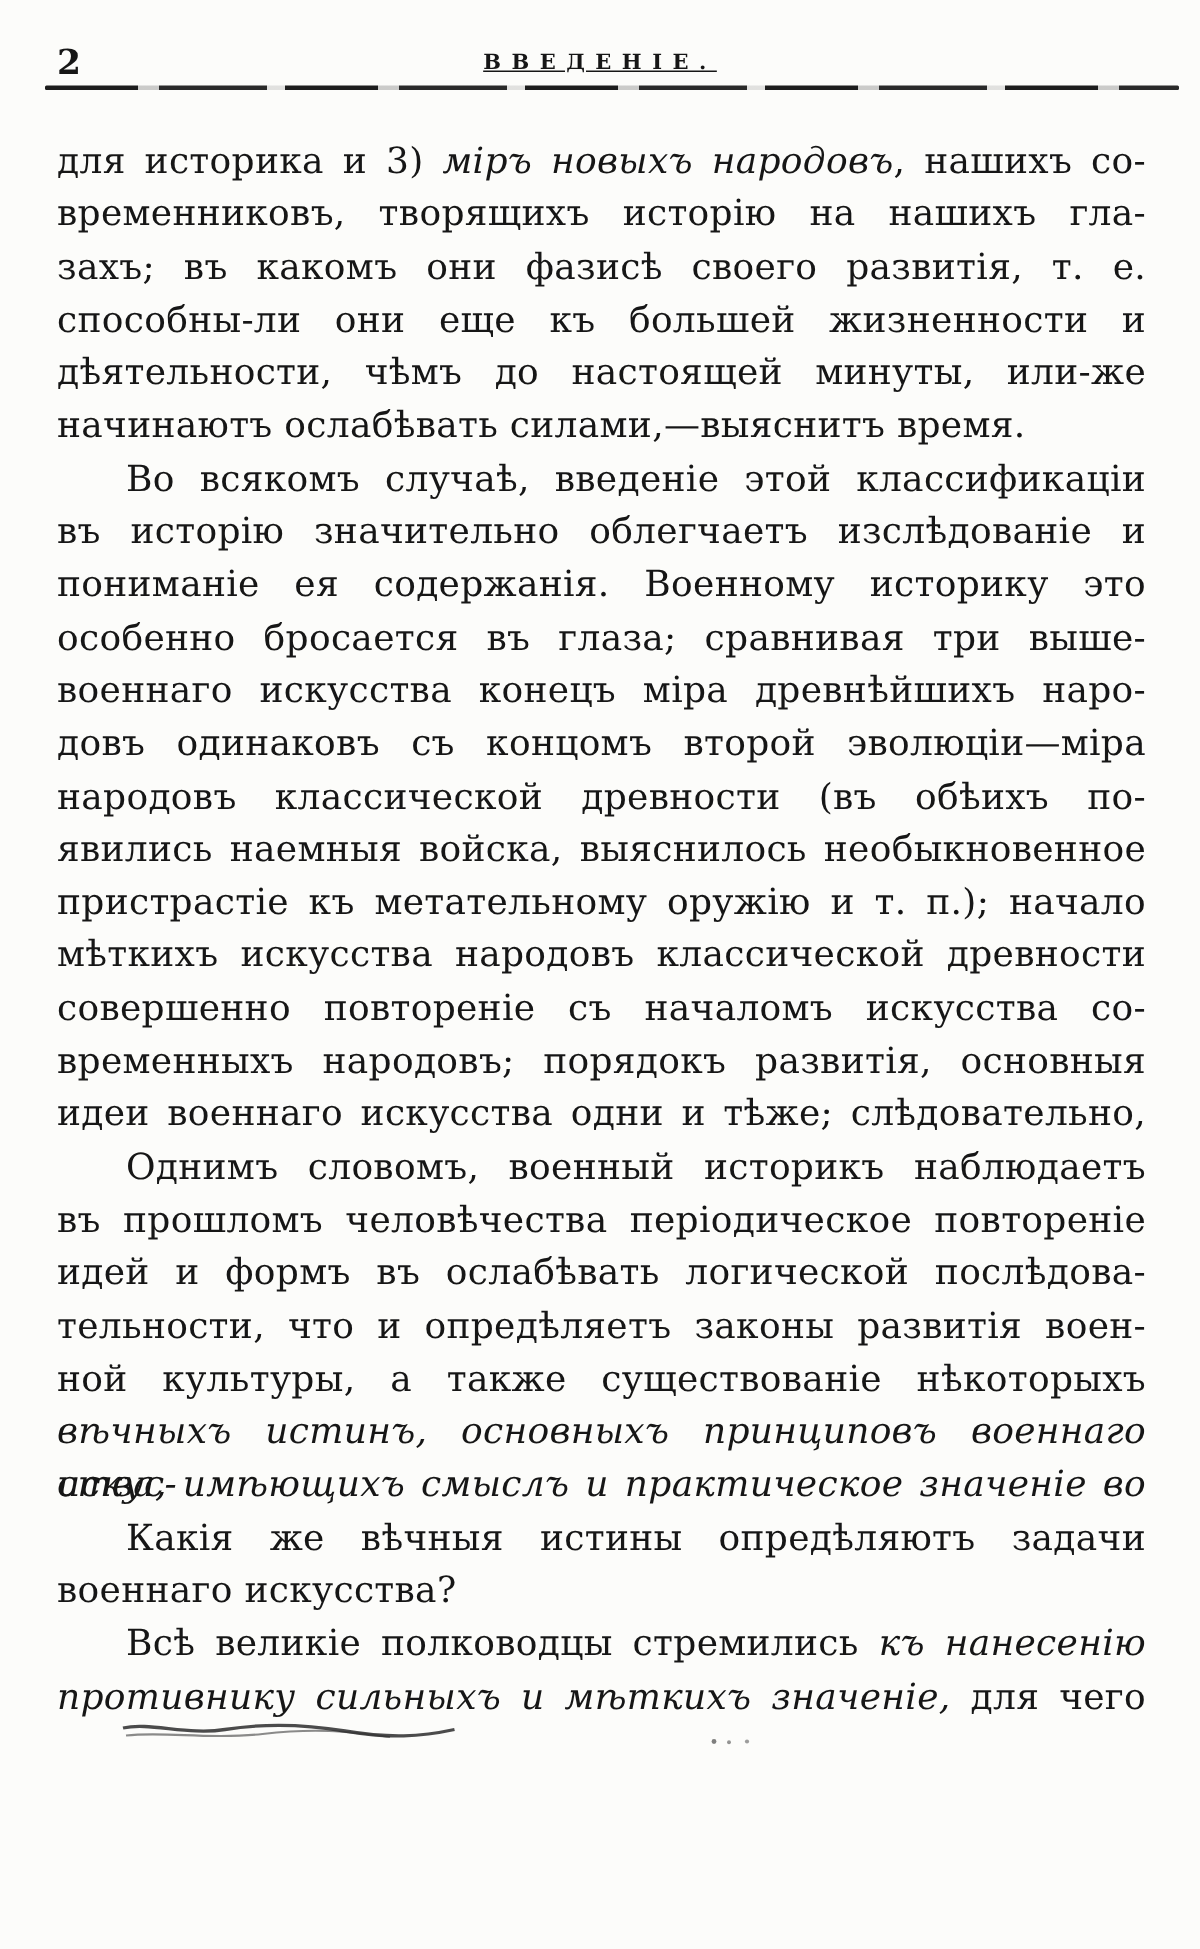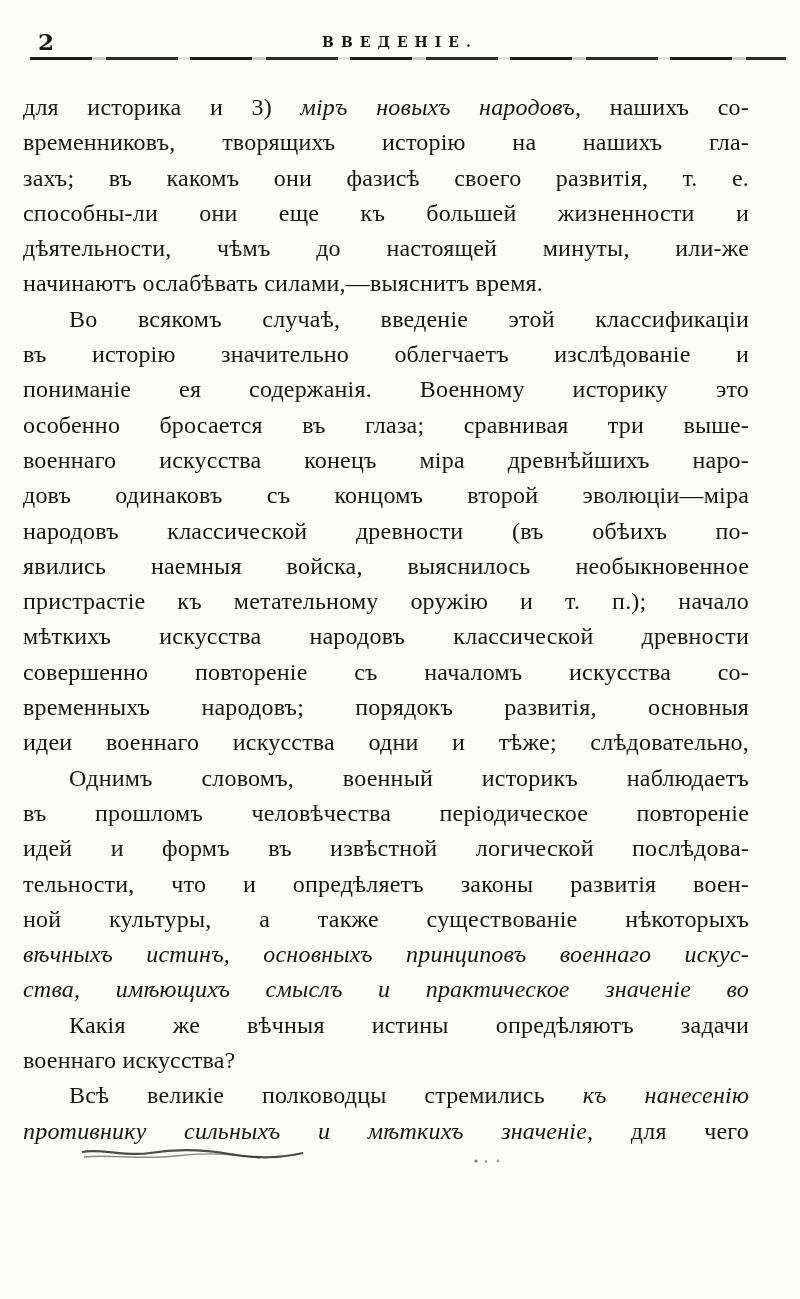--- a/index.html
+++ b/index.html
@@ -20,37 +20,37 @@
     font-size: 23px;
     font-weight: 700;
   }
   .running-title {
     position: absolute;
     left: 0; right: 0; top: 34px;
     text-align: center;
     font-size: 14px;
     font-weight: 700;
     letter-spacing: 7px;
+    text-decoration: underline;
   }
   .header-rule {
     position: absolute;
     left: 30px; top: 57px;
     width: 756px; height: 3px;
     background: repeating-linear-gradient(90deg,
       #1d1d1d 0px, #1d1d1d 62px,
       rgba(29,29,29,0.22) 62px, rgba(29,29,29,0.22) 76px,
       #2a2a2a 76px, #2a2a2a 148px,
       rgba(29,29,29,0.12) 148px, rgba(29,29,29,0.12) 160px);
     border-radius: 1px;
   }
   .text-block {
     position: absolute;
-    left: 23px; top: 90px;
+    left: 38px; top: 90px;
     width: 726px;
-    font-family: Liberation Serif, serif;
   }
   .line {
     font-size: 24px;
     line-height: 35.3px;
     height: 35.3px;
     white-space: normal;
     text-align: justify;
     text-align-last: justify;
     letter-spacing: 0.2px;
   }
@@ -94,21 +94,21 @@
       <div class="line"><span class="seg">довъ одинаковъ съ концомъ второй эволюціи—міра</span></div>
       <div class="line"><span class="seg">народовъ классической древности (въ обѣихъ по-</span></div>
       <div class="line"><span class="seg">явились наемныя войска, выяснилось необыкновенное</span></div>
       <div class="line"><span class="seg">пристрастіе къ метательному оружію и т. п.); начало</span></div>
       <div class="line"><span class="seg">мѣткихъ искусства народовъ классической древности</span></div>
       <div class="line"><span class="seg">совершенно повтореніе съ началомъ искусства со-</span></div>
       <div class="line"><span class="seg">временныхъ народовъ; порядокъ развитія, основныя</span></div>
       <div class="line"><span class="seg">идеи военнаго искусства одни и тѣже; слѣдовательно,</span></div>
       <div class="line ind"><span class="seg">Однимъ словомъ, военный историкъ наблюдаетъ</span></div>
       <div class="line"><span class="seg">въ прошломъ человѣчества періодическое повтореніе</span></div>
-      <div class="line"><span class="seg">идей и формъ въ извѣстной логической послѣдова-</span></div>
+      <div class="line"><span class="seg">идей и формъ въ ослабѣвать логической послѣдова-</span></div>
       <div class="line"><span class="seg">тельности, что и опредѣляетъ законы развитія воен-</span></div>
       <div class="line"><span class="seg">ной культуры, а также существованіе нѣкоторыхъ</span></div>
       <div class="line"><span class="seg it">вѣчныхъ истинъ, основныхъ принциповъ военнаго искус-</span></div>
       <div class="line"><span class="seg it">ства, имѣющихъ смыслъ и практическое значеніе во</span></div>
       <div class="line ind"><span class="seg">Какія же вѣчныя истины опредѣляютъ задачи</span></div>
       <div class="line last"><span class="seg">военнаго искусства?</span></div>
       <div class="line ind"><span class="seg">Всѣ великіе полководцы стремились </span><span class="seg it">къ нанесенію</span></div>
       <div class="line"><span class="seg it">противнику сильныхъ и мѣткихъ значеніе,</span><span class="seg"> для чего</span></div>
     </div>
 

